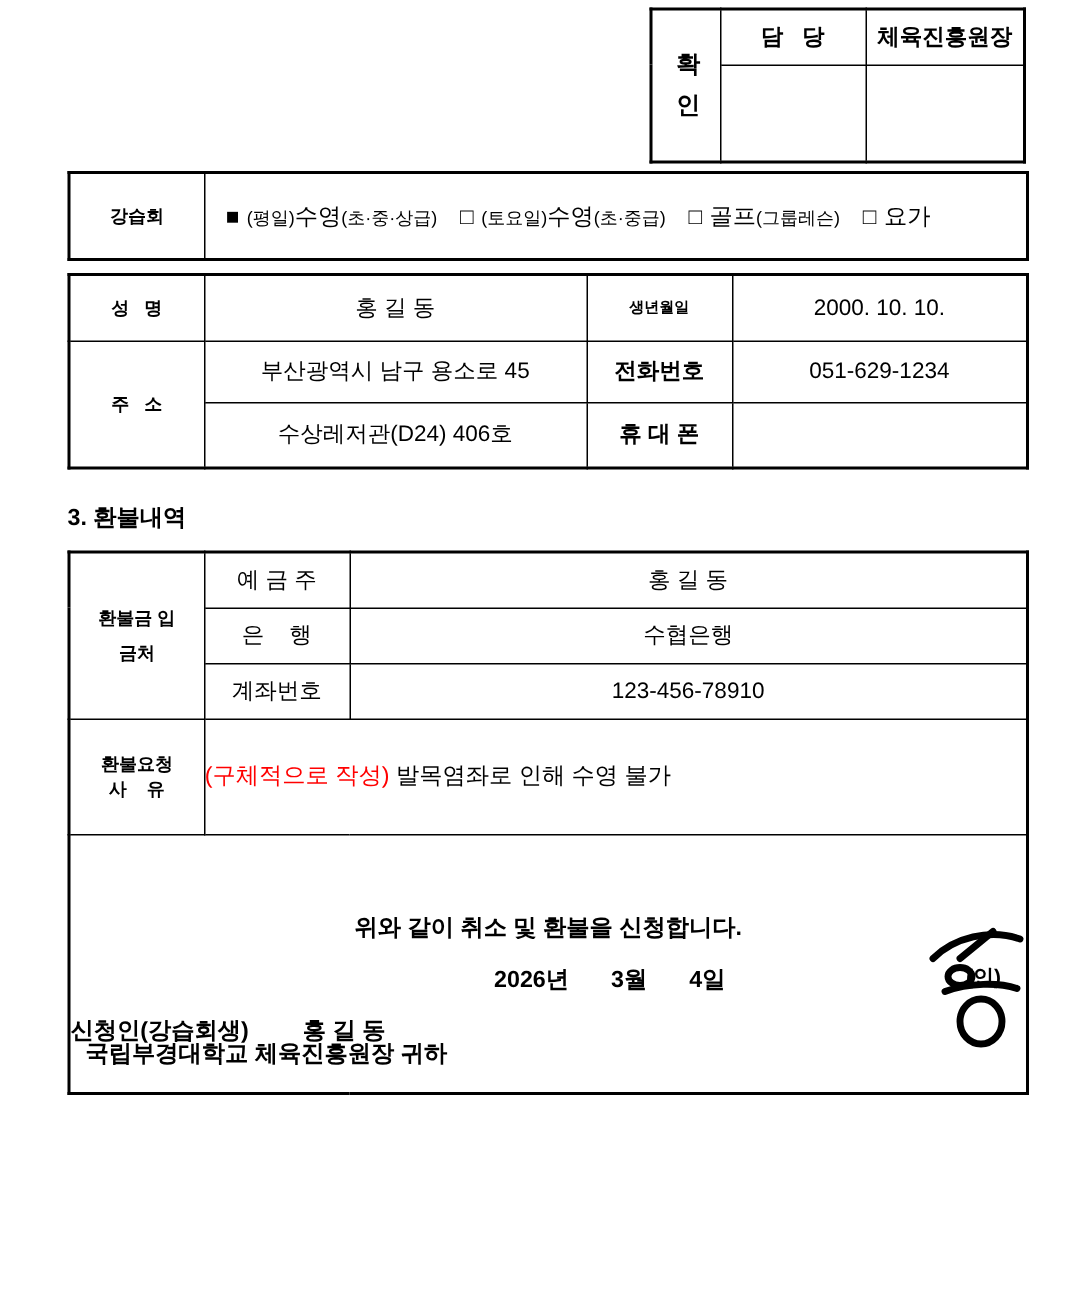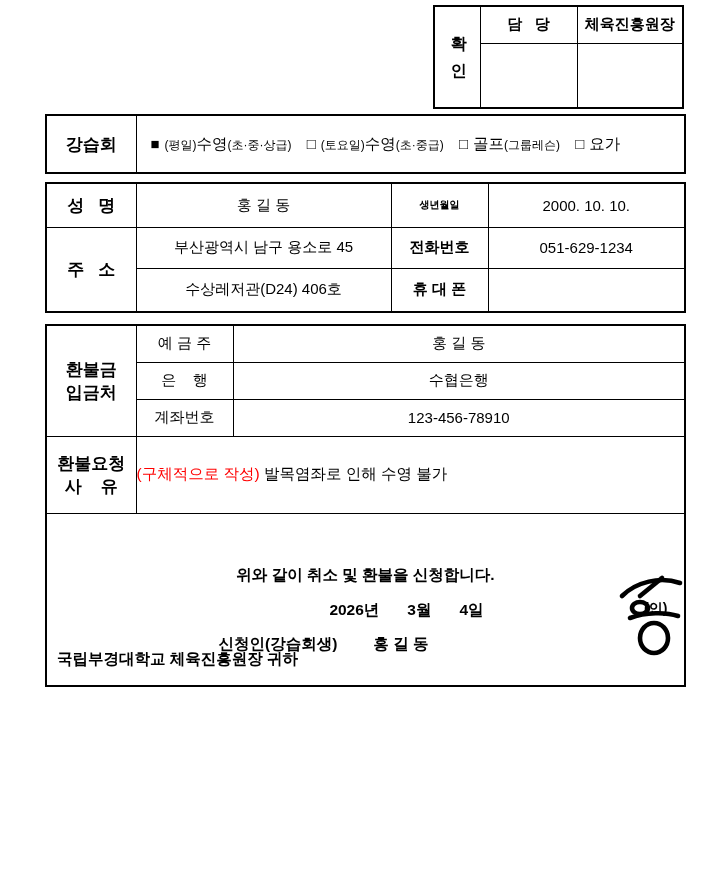--- a/index.html
+++ b/index.html
@@ -40,39 +40,39 @@
   .appr-head { font-size:15px; white-space:pre; }
   .sec-heading {
     margin-left:45px;
     font-size:15.5px;
     font-weight:bold;
   }
   .mt1 { margin-top:13px; }
   .mt2 { margin-top:29px; }
   .mt3 { margin-top:22px; }
   .form { margin-left:45px; width:639px; }
-  .form .lbl { font-weight:bold; font-size:17px; white-space:pre; }
+  .form .lbl { font-weight:bold; font-size:12px; white-space:pre; }
   .opts {
     text-align:left;
     padding-left:14px;
     white-space:nowrap;
     overflow:hidden;
   }
   .opt { margin-right:11px; }
   .opt .box { font-size:15px; margin-right:5px; }
   .opt .small { font-size:12px; }
   .opt .main { font-size:15.5px; }
   .val { font-size:15px; white-space:pre; }
   .sublbl { font-size:15px; white-space:pre; }
   .reason-cell { text-align:left; font-size:15.5px; }
   .bottom-cell { position:relative; text-align:center; }
   .statement { margin-top:21px; font-size:15.5px; font-weight:bold; }
   .dateline { margin-top:14px; font-size:15.5px; font-weight:bold; transform:translateX(41px); }
   .dateline .gap { margin-left:28px; }
-  .applicant { margin-top:13px; font-size:15.5px; font-weight:bold; text-align:center; padding-right:84px; }
+  .applicant { margin-top:13px; font-size:15.5px; font-weight:bold; text-align:left; padding-right:84px; }
   .applicant .name { margin-left:36px; }
   .addressee {
     position:absolute; left:10px; bottom:15px;
     font-size:15.5px; font-weight:bold;
   }
   .sig {
     position:absolute; top:60px; right:-4px;
     width:72px; height:84px;
   }
   .sig .stamp-text {
@@ -149,20 +149,21 @@
       <td class="val">051-629-1234</td>
     </tr>
     <tr style="height:44px">
       <td class="val">수상레저관(D24) 406호</td>
       <td class="lbl" style="font-size:15px">휴 대 폰</td>
       <td class="val"></td>
     </tr>
   </tbody>
     </table>
 
+  <div class="sec-heading mt3">3. 환불내역</div>
   <table class="form bordered" style="margin-top:11px">
     <colgroup>
         <col style="width:90px">
         <col style="width:97px">
         <col style="width:452px">
       </colgroup>
     <tbody>
         <tr style="height:37px">
       <td class="lbl" rowspan="3" style="height:111px; white-space:normal; padding:0 14px; line-height:23px;">환불금 입금처</td>
       <td class="sublbl">예 금 주</td>

